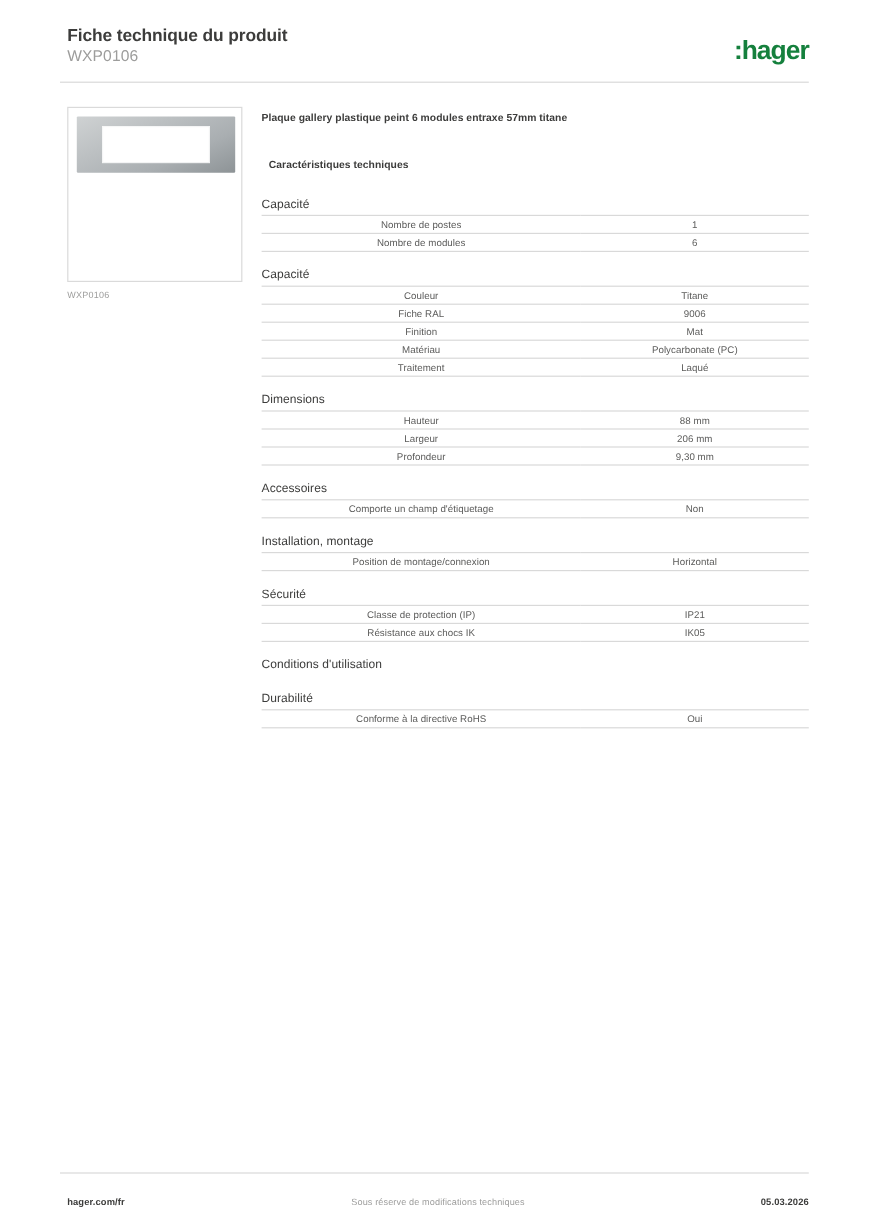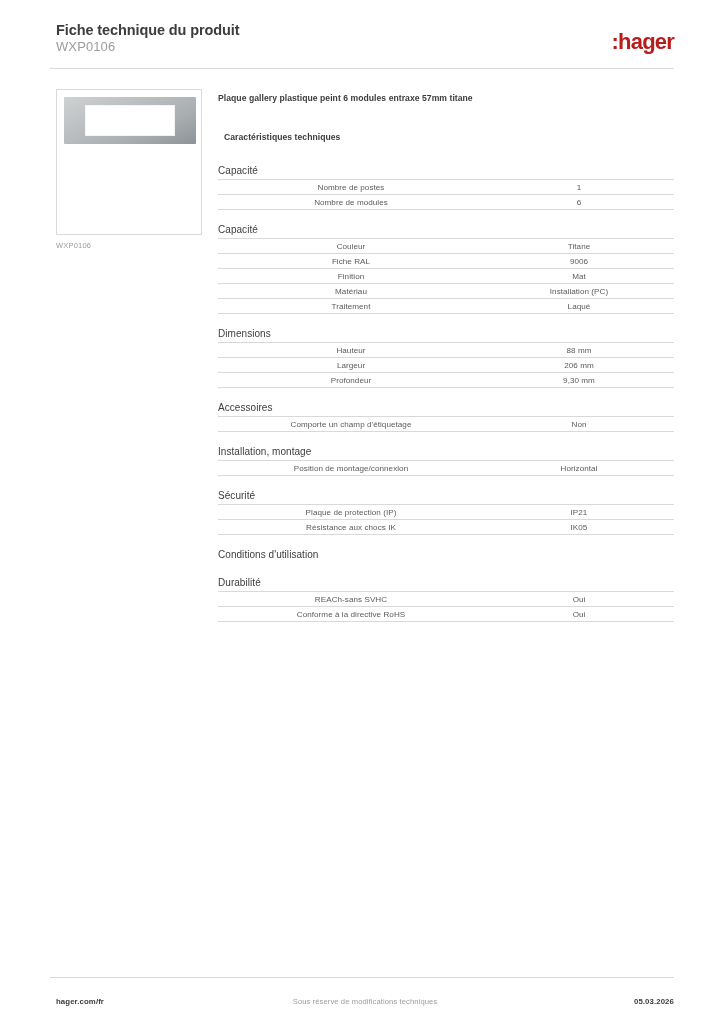--- a/index.html
+++ b/index.html
@@ -229,21 +229,21 @@
 </head>
 <body>
 
 <div class="page">
 
   <div class="header">
     <div class="title-block">
       <div class="doc-title">Fiche technique du produit</div>
       <div class="doc-subtitle">WXP0106</div>
     </div>
-    <div class="logo" id="brand-logo" style="color: #b91c1c;">:hager</div>
+    <div class="logo" id="brand-logo" style="color: #15803d;">:hager</div>
   </div>
   <div class="header-rule"></div>
 
   <div class="product-figure">
     <div class="product-box">
       <div class="plate" id="product-plate">
         <div class="plate-window"></div>
       </div>
     </div>
     <div class="product-caption">WXP0106</div>
@@ -279,21 +279,21 @@
               <tr class="spec-row">
                 <td class="spec-label">Fiche RAL</td>
                 <td class="spec-value">9006</td>
               </tr>
               <tr class="spec-row">
                 <td class="spec-label">Finition</td>
                 <td class="spec-value">Mat</td>
               </tr>
               <tr class="spec-row">
                 <td class="spec-label">Matériau</td>
-                <td class="spec-value">Installation (PC)</td>
+                <td class="spec-value">Polycarbonate (PC)</td>
               </tr>
               <tr class="spec-row">
                 <td class="spec-label">Traitement</td>
                 <td class="spec-value">Laqué</td>
               </tr>
             </tbody>
           </table>
         </div>
         <div class="group">
           <div class="group-title">Dimensions</div>
@@ -334,41 +334,37 @@
                 <td class="spec-value">Horizontal</td>
               </tr>
             </tbody>
           </table>
         </div>
         <div class="group">
           <div class="group-title">Sécurité</div>
           <table class="spec-table">
             <tbody>
               <tr class="spec-row">
-                <td class="spec-label">Plaque de protection (IP)</td>
+                <td class="spec-label">Classe de protection (IP)</td>
                 <td class="spec-value">IP21</td>
               </tr>
               <tr class="spec-row">
                 <td class="spec-label">Résistance aux chocs IK</td>
                 <td class="spec-value">IK05</td>
               </tr>
             </tbody>
           </table>
         </div>
         <div class="group">
           <div class="group-title">Conditions d'utilisation</div>
         </div>
         <div class="group">
           <div class="group-title">Durabilité</div>
           <table class="spec-table">
             <tbody>
-              <tr class="spec-row">
-                <td class="spec-label">REACh-sans SVHC</td>
-                <td class="spec-value">Oui</td>
-              </tr>
               <tr class="spec-row">
                 <td class="spec-label">Conforme à la directive RoHS</td>
                 <td class="spec-value">Oui</td>
               </tr>
             </tbody>
           </table>
         </div>
       </div>
   </div>
 

